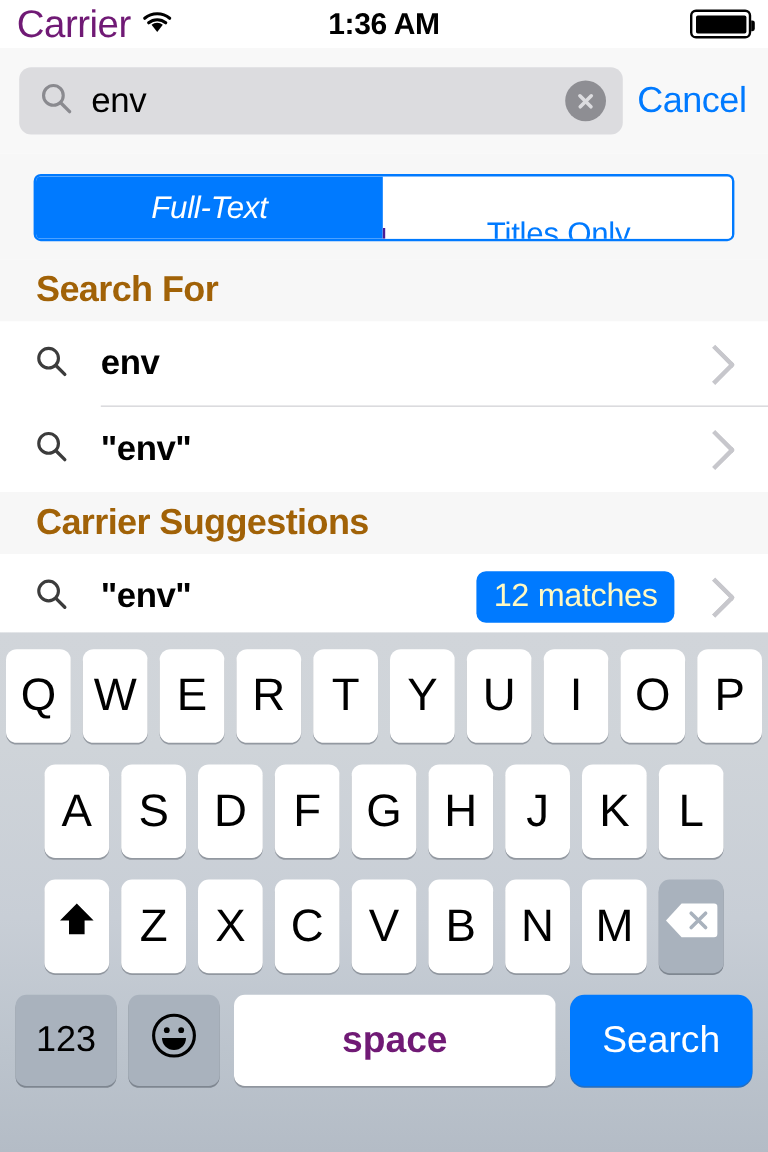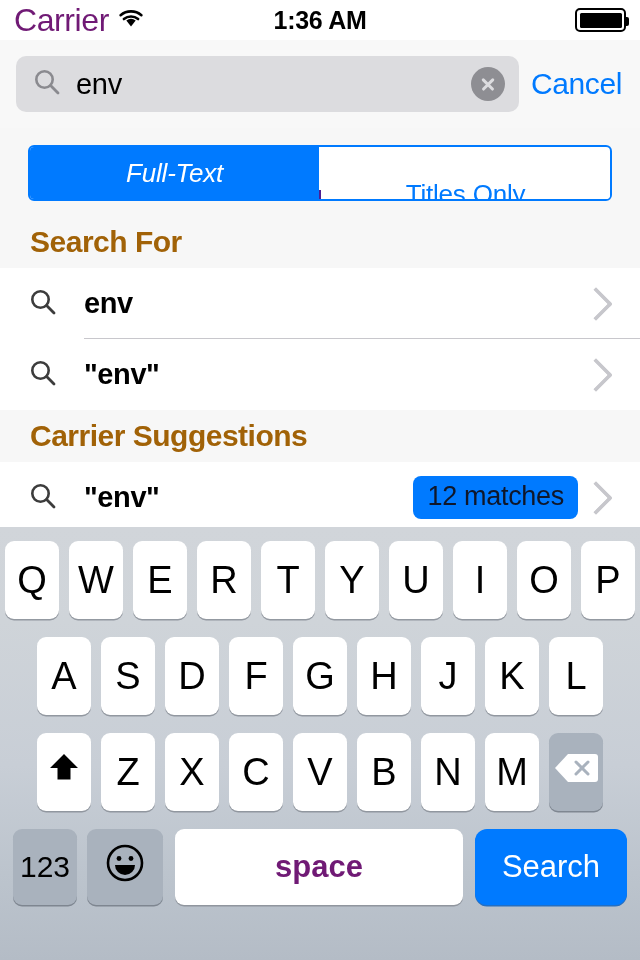--- a/index.html
+++ b/index.html
@@ -223,27 +223,27 @@
     font-size: 29px;
     font-weight: bold;
     color: #000;
     letter-spacing: -0.4px;
     white-space: nowrap;
     overflow: hidden;
   }
   .badge {
     flex: 0 0 auto;
     background: #007aff;
-    color: #0f172a;
+    color: #fef9c3;
     font-size: 27px;
     border-radius: 8px;
     padding: 7px 14px 9px 14px;
     letter-spacing: -0.3px;
     line-height: 1;
-    margin-right: 0;
+    margin-right: 16px;
   }
   .chevron {
     flex: 0 0 auto;
     width: 20px;
     height: 20px;
     border-right: 4px solid #c7c7cc;
     border-bottom: 4px solid #c7c7cc;
     transform: rotate(-45deg);
     margin-right: 16px;
     margin-left: 6px;
@@ -294,21 +294,21 @@
   .key.wide-fn {
     width: 80px;
     background: #ffffff;
   }
   .key.del {
     width: 80px;
     background: #a9b2bd;
     box-shadow: 0 1.5px 0 rgba(120,128,138,0.9);
   }
   .key.num {
-    width: 64px;
+    width: 84px;
     height: 76px;
     background: #a9b2bd;
     font-size: 30px;
     box-shadow: 0 1.5px 0 rgba(120,128,138,0.9);
   }
   .key.emoji {
     width: 76px;
     height: 76px;
     background: #a9b2bd;
     font-size: 34px;

